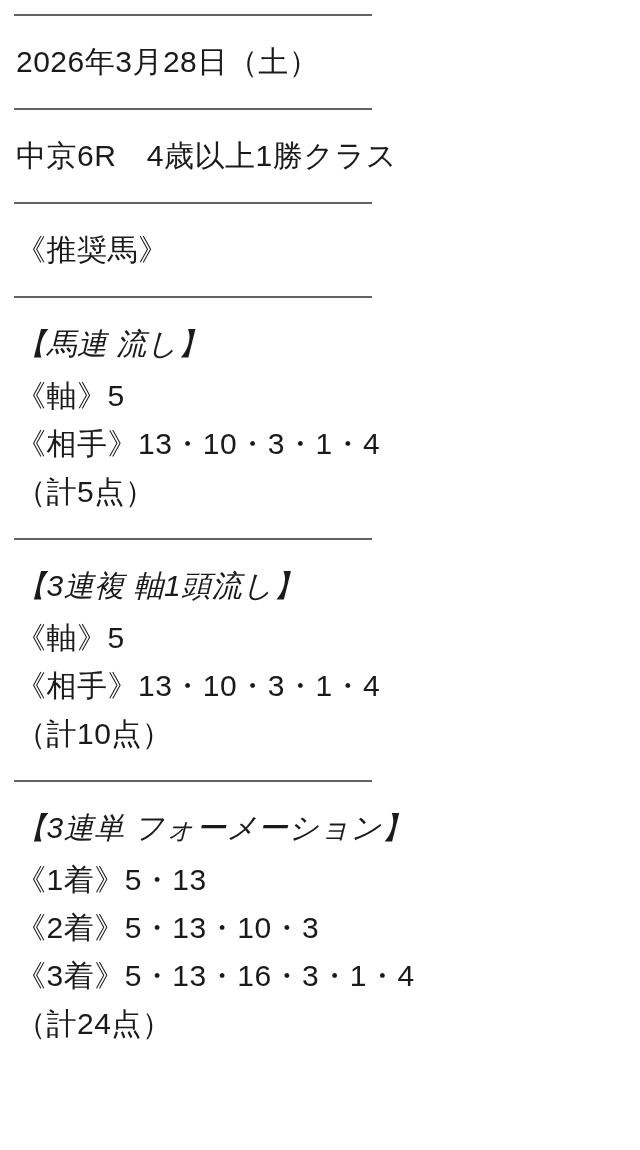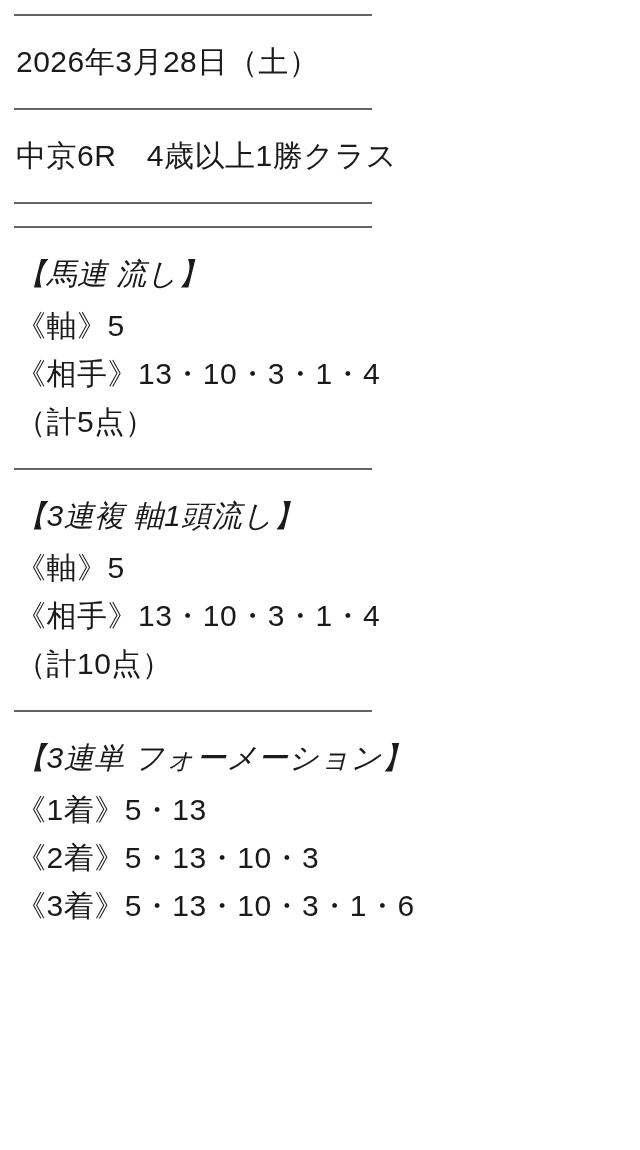--- a/index.html
+++ b/index.html
@@ -50,20 +50,21 @@
 
   <hr class="divider">
 
   <section>
     <p class="line">中京6R　4歳以上1勝クラス</p>
   </section>
 
   <hr class="divider">
 
   <section>
+    <p class="line">《推奨馬》</p>
   </section>
 
   <hr class="divider">
 
   <section>
     <p class="line bet-title">【馬連 流し】</p>
     <p class="line">《軸》5</p>
     <p class="line">《相手》13・10・3・1・4</p>
     <p class="line">（計5点）</p>
   </section>
@@ -76,16 +77,17 @@
     <p class="line">《相手》13・10・3・1・4</p>
     <p class="line">（計10点）</p>
   </section>
 
   <hr class="divider">
 
   <section>
     <p class="line bet-title">【3連単 フォーメーション】</p>
     <p class="line">《1着》5・13</p>
     <p class="line">《2着》5・13・10・3</p>
-    <p class="line">《3着》5・13・10・3・1・6</p>
+    <p class="line">《3着》5・13・16・3・1・4</p>
+    <p class="line">（計24点）</p>
   </section>
 
 </div>
 
 </body></html>

